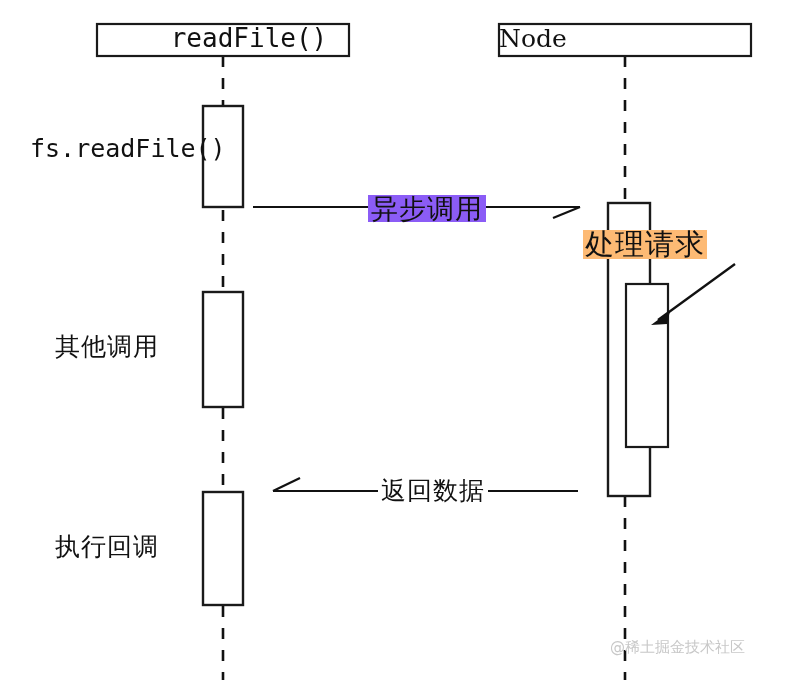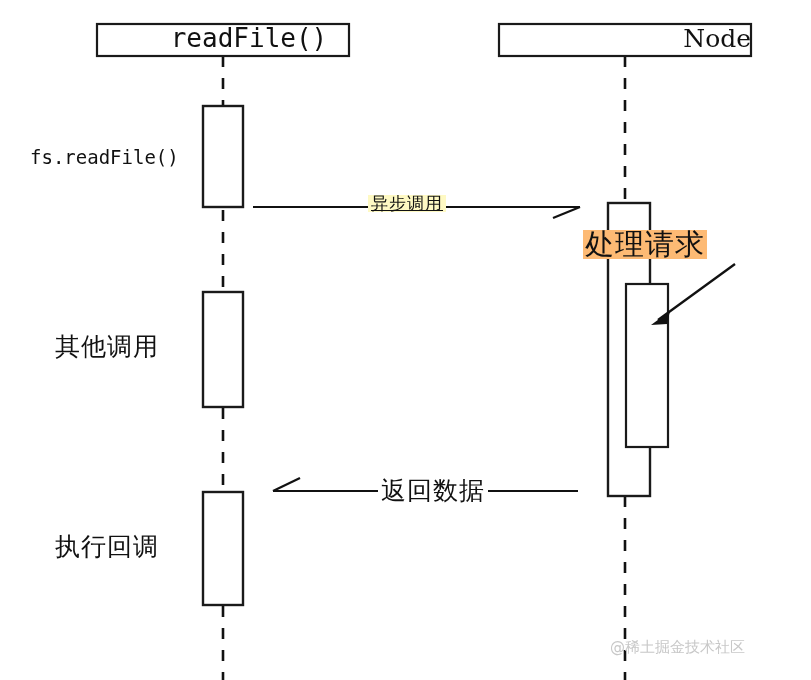--- a/index.html
+++ b/index.html
@@ -79,48 +79,47 @@
     left: 97px;
     top: 25px;
     width: 304px;
     text-align: center;
     font-size: 26px;
   }
   #hdr-right-label {
     left: 499px;
     top: 26px;
     width: 252px;
-    text-align: right;
+    text-align: left;
     font-size: 25px;
   }
   #label-fs-readfile {
     left: 30px;
-    top: 148px;
-    font-size: 19px;
+    top: 136px;
+    font-size: 25px;
   }
   #label-other-call {
     left: 55px;
     top: 334px;
     font-size: 25px;
     letter-spacing: 1px;
   }
   #label-exec-callback {
     left: 55px;
     top: 534px;
     font-size: 25px;
     letter-spacing: 1px;
   }
   #label-async-call {
     left: 368px;
     top: 195px;
-    font-size: 17px;
+    font-size: 27px;
     letter-spacing: 1px;
-    background: #fef9c3;
+    background: #8b5cf6;
     padding: 0 3px;
-    text-decoration: underline;
   }
   #label-return-data {
     left: 378px;
     top: 478px;
     font-size: 25px;
     letter-spacing: 1px;
     background: #ffffff;
     padding: 0 3px;
     text-align: center;
   }

